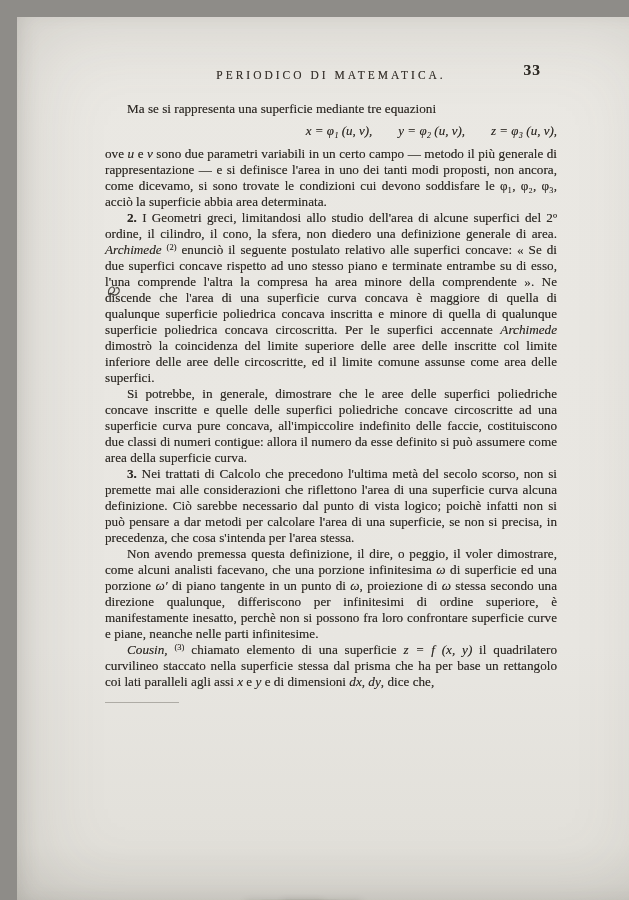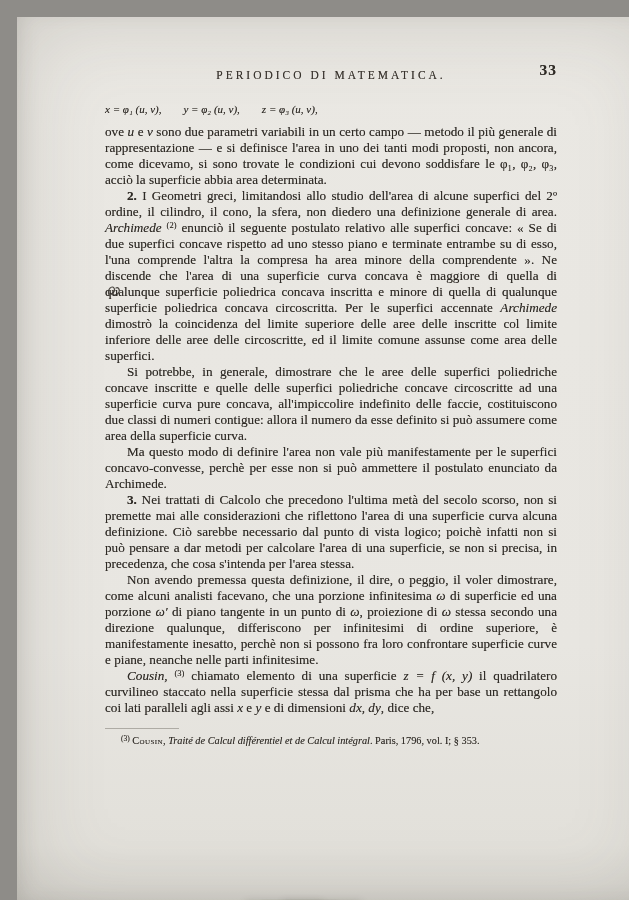--- a/index.html
+++ b/index.html
@@ -23,36 +23,36 @@
   }
   .page { position: absolute; left: 88px; top: 48px; width: 452px; }
 
   .page-header { position: relative; height: 20px; text-align: center; }
   .journal-title {
     display: inline-block; margin: 0;
     font-size: 11.5px; font-weight: normal; letter-spacing: 3px;
     color: #38332d; text-shadow: 0 0 .5px rgba(56,51,45,.55);
   }
   .page-number {
-    position: absolute; right: 0; top: -4px;
+    position: absolute; right: 16px; top: -4px;
     font-size: 15.5px; font-weight: bold; letter-spacing: 1px;
     color: #2e2a25; text-shadow: 0 0 .5px rgba(46,42,37,.55);
   }
 
   .body-text {
     margin-top: 16px;
     font-size: 13.2px; line-height: 16px;
     text-align: justify;
     text-shadow: 0 0 .5px rgba(46,42,37,.5);
   }
   .para { margin: 0; }
   .para.indent { text-indent: 22px; }
   .equation {
-    text-align: left; text-indent: 0;
-    margin: 6px 0 7px; font-size: 11px;
+    text-align: right; text-indent: 0;
+    margin: 6px 0 7px; font-size: 13px;
   }
   .it { font-style: italic; }
   .b  { font-weight: bold; }
   .sup { font-size: 8.5px; vertical-align: 4px; line-height: 0; }
   .sc { font-variant: small-caps; letter-spacing: .4px; }
 
   .footnote-rule {
     width: 74px; height: 1px; margin: 12px 0 5px;
     background: rgba(70,65,58,.35);
   }
@@ -76,34 +76,33 @@
 
 <div class="scan">
   <div class="page">
 
     <header class="page-header">
       <h1 class="journal-title">PERIODICO DI MATEMATICA.</h1>
       <span class="page-number">33</span>
     </header>
 
     <main class="body-text" id="body-text">
+        <p class="para indent"><span>Ma se si rappresenta una superficie mediante tre equazioni</span></p>
         <div class="equation"><span class="it">x = φ₁ (u, v),  y = φ₂ (u, v),  z = φ₃ (u, v),</span></div>
         <p class="para"><span>ove </span><span class="it">u</span><span> e </span><span class="it">v</span><span> sono due parametri variabili in un certo campo — metodo il più generale di rappresentazione — e si definisce l'area in uno dei tanti modi proposti, non ancora, come dicevamo, si sono trovate le condizioni cui devono soddisfare le φ₁, φ₂, φ₃, acciò la superficie abbia area determinata.</span></p>
         <p class="para indent"><span class="b">2.</span><span> I Geometri greci, limitandosi allo studio dell'area di alcune superfici del 2º ordine, il cilindro, il cono, la sfera, non diedero una definizione generale di area. </span><span class="it">Archimede</span><span> </span><span class="sup">(2)</span><span> enunciò il seguente postulato relativo alle superfici concave: « Se di due superfici concave rispetto ad uno stesso piano e terminate entrambe su di esso, l'una comprende l'altra la compresa ha area minore della comprendente ». Ne discende che l'area di una superficie curva concava è maggiore di quella di qualunque superficie poliedrica concava inscritta e minore di quella di qualunque superficie poliedrica concava circoscritta. Per le superfici accennate </span><span class="it">Archimede</span><span> dimostrò la coincidenza del limite superiore delle aree delle inscritte col limite inferiore delle aree delle circoscritte, ed il limite comune assunse come area delle superfici.</span></p>
         <p class="para indent"><span>Si potrebbe, in generale, dimostrare che le aree delle superfici poliedriche concave inscritte e quelle delle superfici poliedriche concave circoscritte ad una superficie curva pure concava, all'impiccolire indefinito delle faccie, costituiscono due classi di numeri contigue: allora il numero da esse definito si può assumere come area della superficie curva.</span></p>
-        <p class="para indent"><span>Ma questo modo di definire l'area non vale più manifestamente per le superfici concavo-convesse, perchè per esse non si può ammettere il postulato enunciato da Archimede.</span></p>
         <p class="para indent"><span class="b">3.</span><span> Nei trattati di Calcolo che precedono l'ultima metà del secolo scorso, non si premette mai alle considerazioni che riflettono l'area di una superficie curva alcuna definizione. Ciò sarebbe necessario dal punto di vista logico; poichè infatti non si può pensare a dar metodi per calcolare l'area di una superficie, se non si precisa, in precedenza, che cosa s'intenda per l'area stessa.</span></p>
         <p class="para indent"><span>Non avendo premessa questa definizione, il dire, o peggio, il voler dimostrare, come alcuni analisti facevano, che una porzione infinitesima </span><span class="it">ω</span><span> di superficie ed una porzione </span><span class="it">ω′</span><span> di piano tangente in un punto di </span><span class="it">ω</span><span>, proiezione di </span><span class="it">ω</span><span> stessa secondo una direzione qualunque, differiscono per infinitesimi di ordine superiore, è manifestamente inesatto, perchè non si possono fra loro confrontare superficie curve e piane, neanche nelle parti infinitesime.</span></p>
         <p class="para indent"><span class="it">Cousin,</span><span> </span><span class="sup">(3)</span><span> chiamato elemento di una superficie </span><span class="it">z = f (x, y)</span><span> il quadrilatero curvilineo staccato nella superficie stessa dal prisma che ha per base un rettangolo coi lati paralleli agli assi </span><span class="it">x</span><span> e </span><span class="it">y</span><span> e di dimensioni </span><span class="it">dx, dy</span><span>, dice che,</span></p>
       </main>
 
     <div class="footnote-rule"></div>
 
     <div class="footnotes" id="footnotes">
-        <p class="footnote"><span class="sup">(3)</span><span> </span><span class="sc">Cousin</span><span>, </span><span class="it">Traité de Calcul différentiel et de Calcul intégral</span><span>. Paris, 1796, vol. I; § 353.</span></p>
       </div>
 
   </div>
 
   <svg class="handwritten-mark" width="18" height="16" viewBox="0 0 18 16">
     <path d="M3 12 C1 6 6 2 8 5 C10 8 6 12 4 10 C6 13 11 13 13 9 C14 6 12 4 10 5" stroke="#2f2b26" stroke-width="1.2" fill="none" stroke-linecap="round"></path>
   </svg>
 
   <div class="scan-blob"></div>
 </div>

